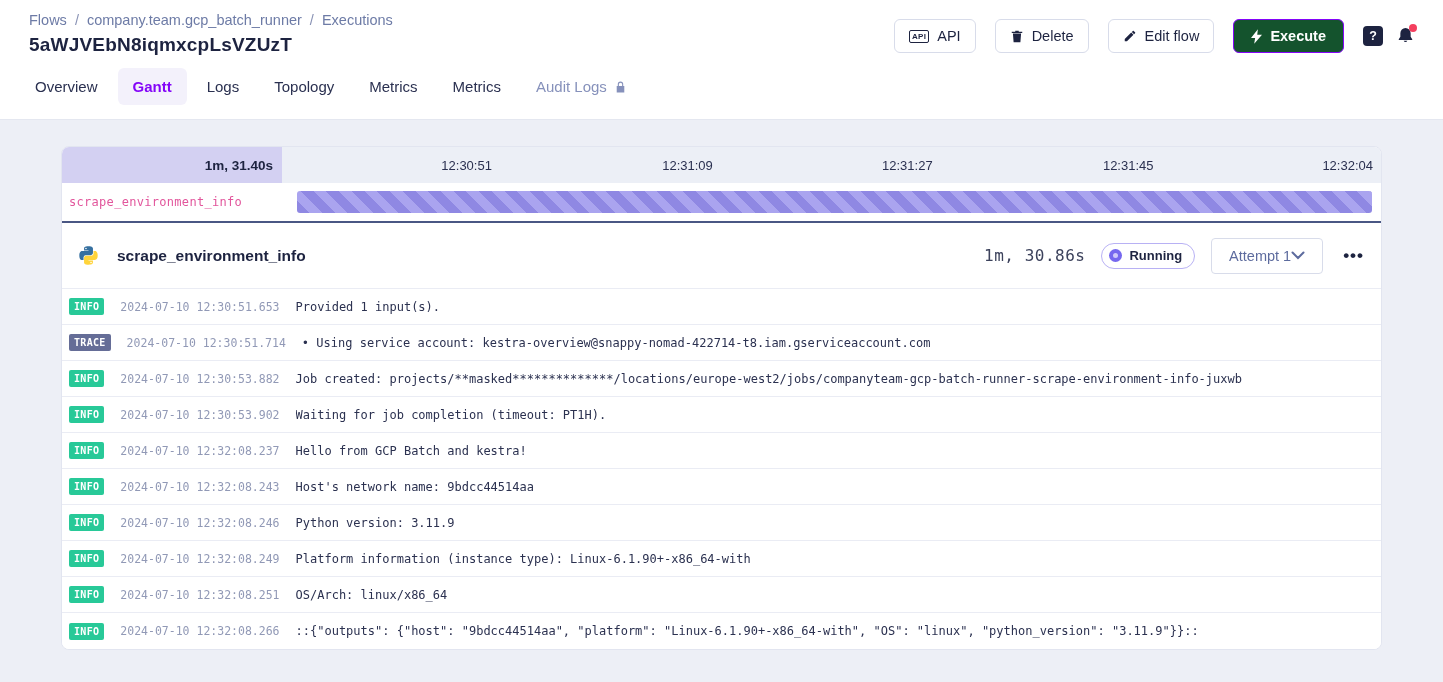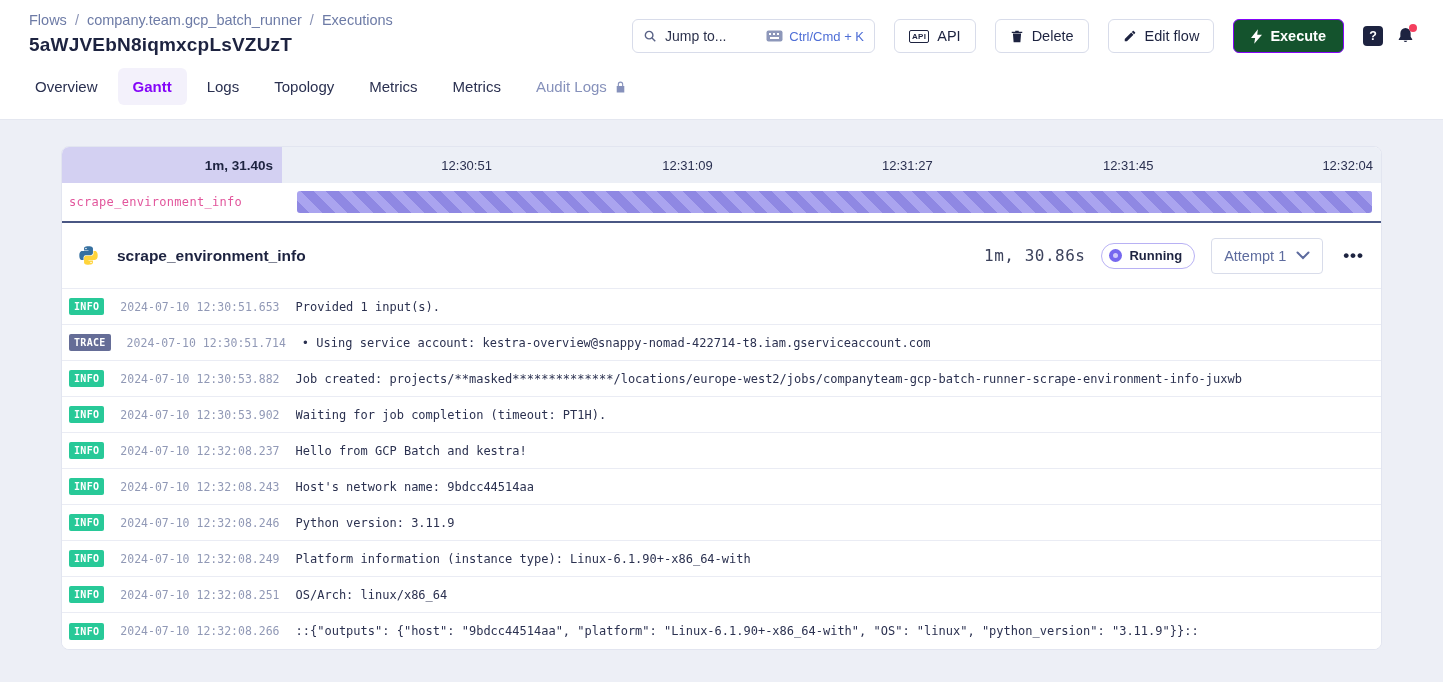--- a/index.html
+++ b/index.html
@@ -53,21 +53,21 @@
 
   
   .task-header { display:flex; align-items:center; height:66px; padding:0 17px 0 16px; border-bottom:1px solid #eaecf4; }
   .task-title { margin-left:18px; font-size:15.5px; font-weight:700; color:#1d2340; }
   .task-right { margin-left:auto; display:flex; align-items:center; gap:16px; }
   .task-duration { font-size:16px; color:#3c425c; letter-spacing:.5px; }
   .status-pill { display:flex; align-items:center; gap:7px; height:26px; padding:0 12px 0 7px; border:1.5px solid #b8b1f4; border-radius:14px; background:#fff; cursor:pointer; }
   .status-dot { width:13px; height:13px; border-radius:50%; background:#7668ef; display:flex; align-items:center; justify-content:center; }
   .status-dot::after { content:""; width:5px; height:5px; border-radius:50%; background:#cfc9fa; }
   .status-label { font-size:13px; font-weight:600; color:#1d2340; }
-  .attempt-select { display:flex; align-items:center; justify-content:space-between; width:112px; height:36px; border:1px solid #d8dcea; border-radius:4px; padding:0 12px; cursor:pointer; }
+  .attempt-select { display:flex; align-items:center; justify-content:center; width:112px; height:36px; border:1px solid #d8dcea; border-radius:4px; padding:0 12px; cursor:pointer; }
   .attempt-label { font-size:14.5px; font-weight:500; color:#5d6b9e; }
   .kebab { font-size:17px; font-weight:700; color:#1d2340; cursor:pointer; letter-spacing:1px; margin-left:4px; }
 
   
   .log-row { display:flex; align-items:center; height:36px; padding-left:7px; border-bottom:1px solid #eaecf4; background:#fff; }
   .log-row:last-child { border-bottom:none; }
   .log-badge { font-family:"DejaVu Sans Mono",monospace; font-size:10px; font-weight:700; color:#fff; padding:3px 5px; border-radius:2px; letter-spacing:.3px; }
   .log-badge.info { background:#28c998; }
   .log-badge.trace { background:#656d97; }
   .log-time { font-family:"DejaVu Sans Mono",monospace; font-size:11.5px; color:#9199b6; margin-left:16px; white-space:nowrap; }
@@ -83,41 +83,20 @@
     <div class="breadcrumb" id="breadcrumb">
         <a>Flows</a>
         <span class="sep">/</span>
         <a>company.team.gcp_batch_runner</a>
         <span class="sep">/</span>
         <a>Executions</a>
       </div>
     <div class="exec-title">5aWJVEbN8iqmxcpLsVZUzT</div>
   </div>
   <div class="header-controls">
-    <div class="search-box">
-      <span>
-        <svg width="14" height="14" viewBox="0 0 24 24" fill="none" stroke="#596286" stroke-width="2.4">
-            <circle cx="10.5" cy="10.5" r="6.5"></circle>
-            <line x1="15.5" y1="15.5" x2="21" y2="21"></line>
-          </svg>
-      </span>
-      <input placeholder="Jump to..." style="">
-      <span class="shortcut">
-        <span>
-          <svg width="17" height="12" viewBox="0 0 17 12">
-              <rect x="0.5" y="0.5" width="16" height="11" rx="2" fill="#8d97ba"></rect>
-              <rect x="3" y="3" width="2" height="2" fill="#fff"></rect>
-              <rect x="7" y="3" width="2" height="2" fill="#fff"></rect>
-              <rect x="11" y="3" width="2" height="2" fill="#fff"></rect>
-              <rect x="4" y="7" width="9" height="2" fill="#fff"></rect>
-            </svg>
-        </span>
-        <span>Ctrl/Cmd + K</span>
-      </span>
-    </div>
     <button class="btn">
       <span class="api-chip">API</span>
       <span>API</span>
     </button>
     <button class="btn">
       <span>
         <svg width="14" height="15" viewBox="0 0 24 24" fill="#1d2340">
             <path d="M9 2h6v2h6v2H3V4h6V2zM5 7h14l-1.2 15H6.2L5 7z"></path>
           </svg>
       </span>

